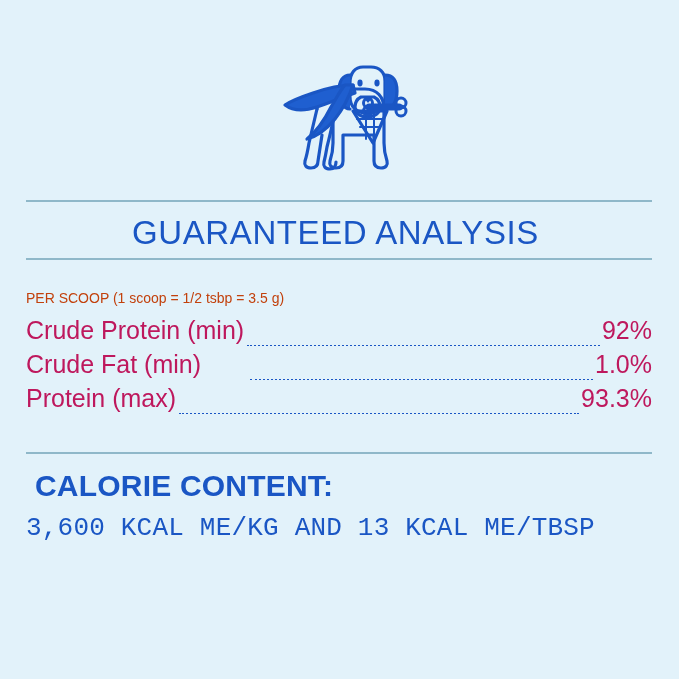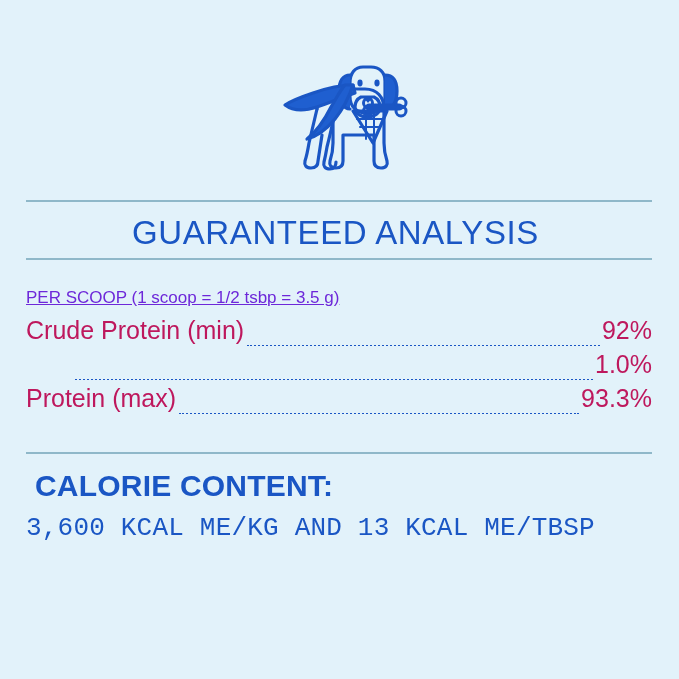--- a/index.html
+++ b/index.html
@@ -62,26 +62,25 @@
     font-weight: 400;
     line-height: 42px;
     white-space: nowrap;
   }
 
   
   .serving-note {
     position: absolute;
     left: 26px;
     top: 286px;
-    color: #6d28d9;
-    font-size: 17px;
+    color: #c2410c;
+    font-size: 14px;
     font-weight: 400;
     line-height: 24px;
     white-space: nowrap;
-    text-decoration: underline;
   }
 
   
   .nutrients {
     position: absolute;
     left: 26px;
     top: 316px;
     width: 626px;
   }
   .nutrient-row {
@@ -216,20 +215,21 @@
   <div class="nutrients">
 
     <div class="nutrient-row">
       <span class="nutrient-name">Crude Protein (min)</span>
       <span class="nutrient-gap"></span>
       <span class="leader"></span>
       <span class="nutrient-value">92%</span>
     </div>
 
     <div class="nutrient-row has-gap">
+      <span class="nutrient-name">Crude Fat (min)</span>
       <span class="nutrient-gap"></span>
       <span class="leader"></span>
       <span class="nutrient-value">1.0%</span>
     </div>
 
 
     <div class="nutrient-row">
       <span class="nutrient-name">Protein (max)</span>
       <span class="nutrient-gap"></span>
       <span class="leader"></span>

